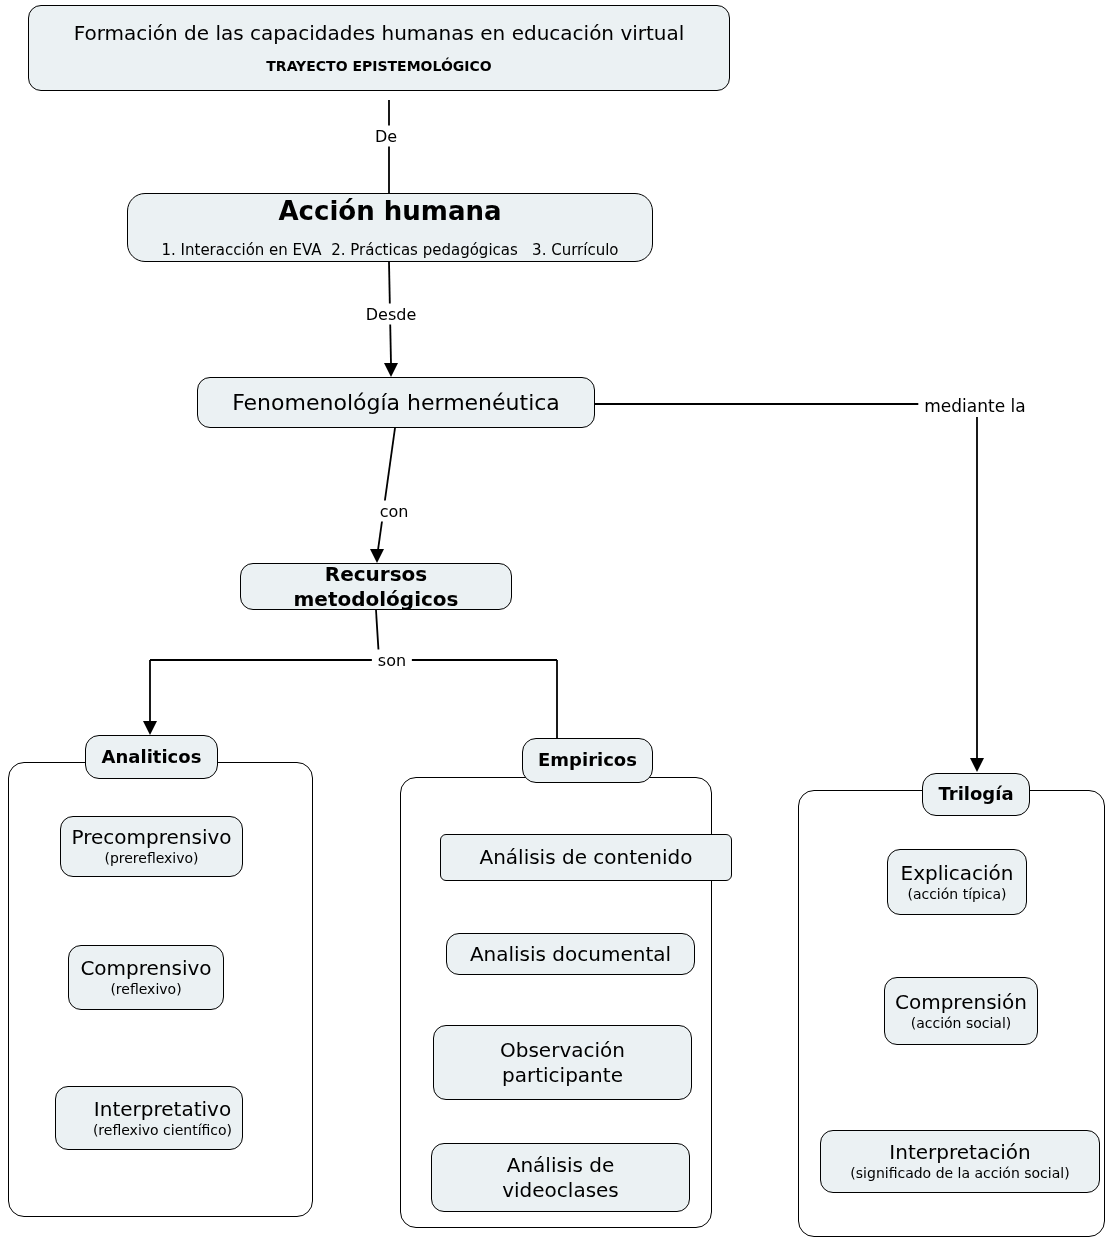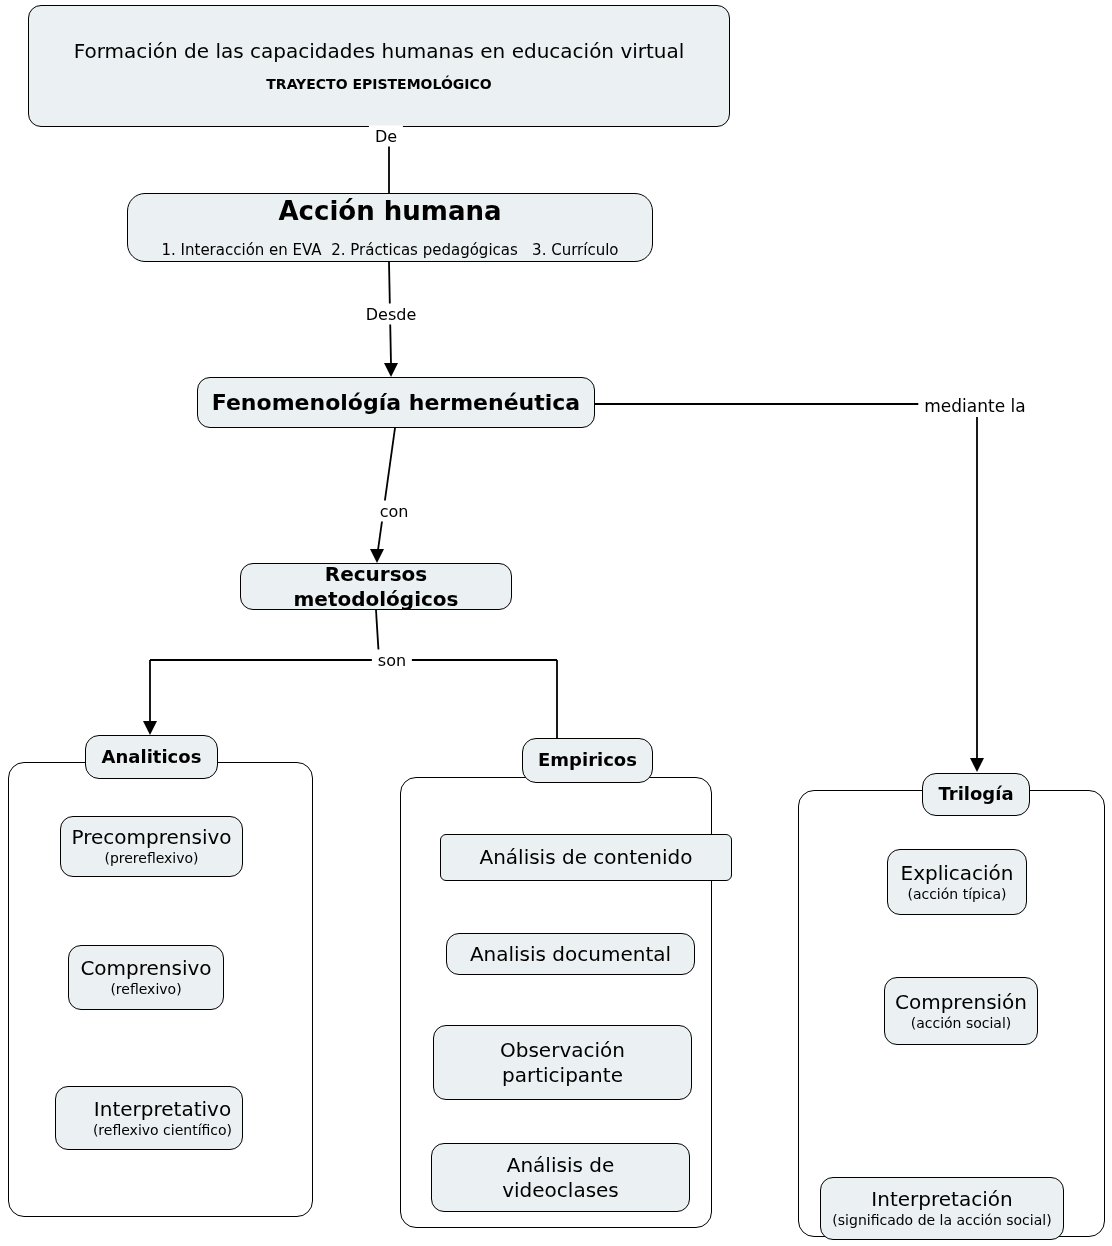--- a/index.html
+++ b/index.html
@@ -24,21 +24,21 @@
     text-align:center;line-height:1.25;
   }
   .node .main{font-size:20px;}
   .node .sub{font-size:14px;}
   .node .narrow{max-width:180px;display:inline-block;}
   .chip{font-weight:bold;font-size:18px;border-radius:14px;}
   .root-line1{font-size:20px;}
   .root-line2{font-size:14px;font-weight:bold;margin-top:12px;}
   .accion-title{font-size:26px;font-weight:bold;}
   .accion-sub{font-size:15px;white-space:pre;margin-top:14px;}
-  .fenom-label{font-size:22px;font-weight:bold;}
+  .fenom-label{font-size:22px;font-weight:normal;}
   .recursos-label{font-size:20px;font-weight:bold;}
   .edge-label{
     position:absolute;z-index:4;background:#ffffff;
     font-size:16px;padding:1px 6px;transform:translate(-50%,-50%);
     white-space:nowrap;
   }
 </style>
 </head>
 <body>
 
@@ -57,21 +57,21 @@
       <path d="M557,660 L557,740"></path>
     </g>
     <g fill="#000" stroke="none">
       <polygon points="384,363 398,363 391,377"></polygon>
       <polygon points="370,549 384,549 377,563"></polygon>
       <polygon points="143,721 157,721 150,735"></polygon>
       <polygon points="970,758 984,758 977,772"></polygon>
     </g>
   </svg>
 
-  <div class="node" style="left:28px;top:5px;width:702px;height:122px;">
+  <div class="node" style="left:28px;top:5px;width:702px;height:86px;">
     <div class="root-line1">Formación de las capacidades humanas en educación virtual</div>
     <div class="root-line2">TRAYECTO EPISTEMOLÓGICO</div>
   </div>
 
   <div class="node" style="left:127px;top:193px;width:526px;height:69px;border-radius:18px;">
     <div class="accion-title">Acción humana</div>
     <div class="accion-sub">1. Interacción en EVA  2. Prácticas pedagógicas   3. Currículo</div>
   </div>
 
   <div class="node" style="left:197px;top:377px;width:398px;height:51px;">
@@ -127,18 +127,18 @@
     <span>Trilogía</span>
   </div>
   <div class="node" style="left:887px;top:849px;width:140px;height:66px;">
     <div class="main">Explicación</div>
     <div class="sub">(acción típica)</div>
   </div>
   <div class="node" style="left:884px;top:977px;width:154px;height:68px;">
     <div class="main">Comprensión</div>
     <div class="sub">(acción social)</div>
   </div>
-  <div class="node" style="left:820px;top:1130px;width:244px;height:63px;margin-top:47px;">
+  <div class="node" style="left:820px;top:1130px;width:280px;height:63px;">
     <div class="main">Interpretación</div>
     <div class="sub">(significado de la acción social)</div>
   </div>
 
 </div>
 
 </body></html>

